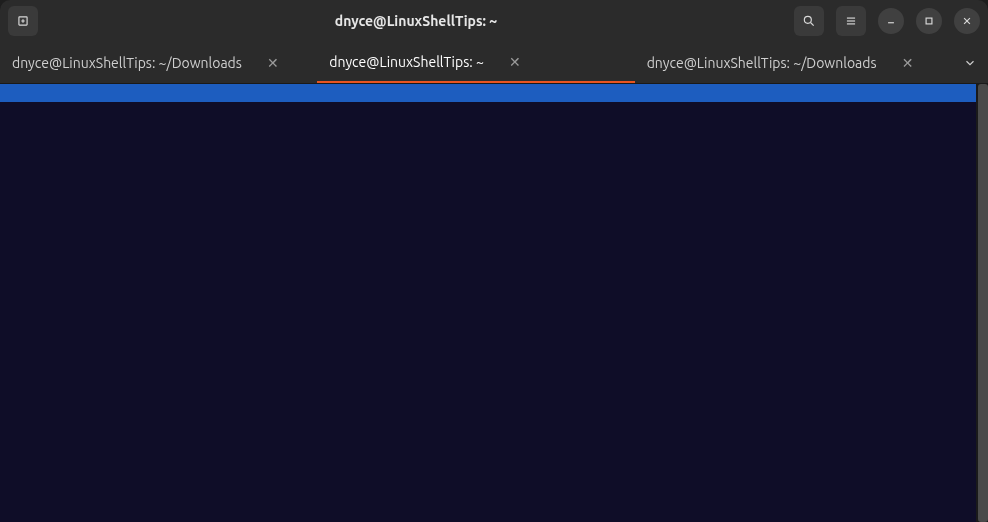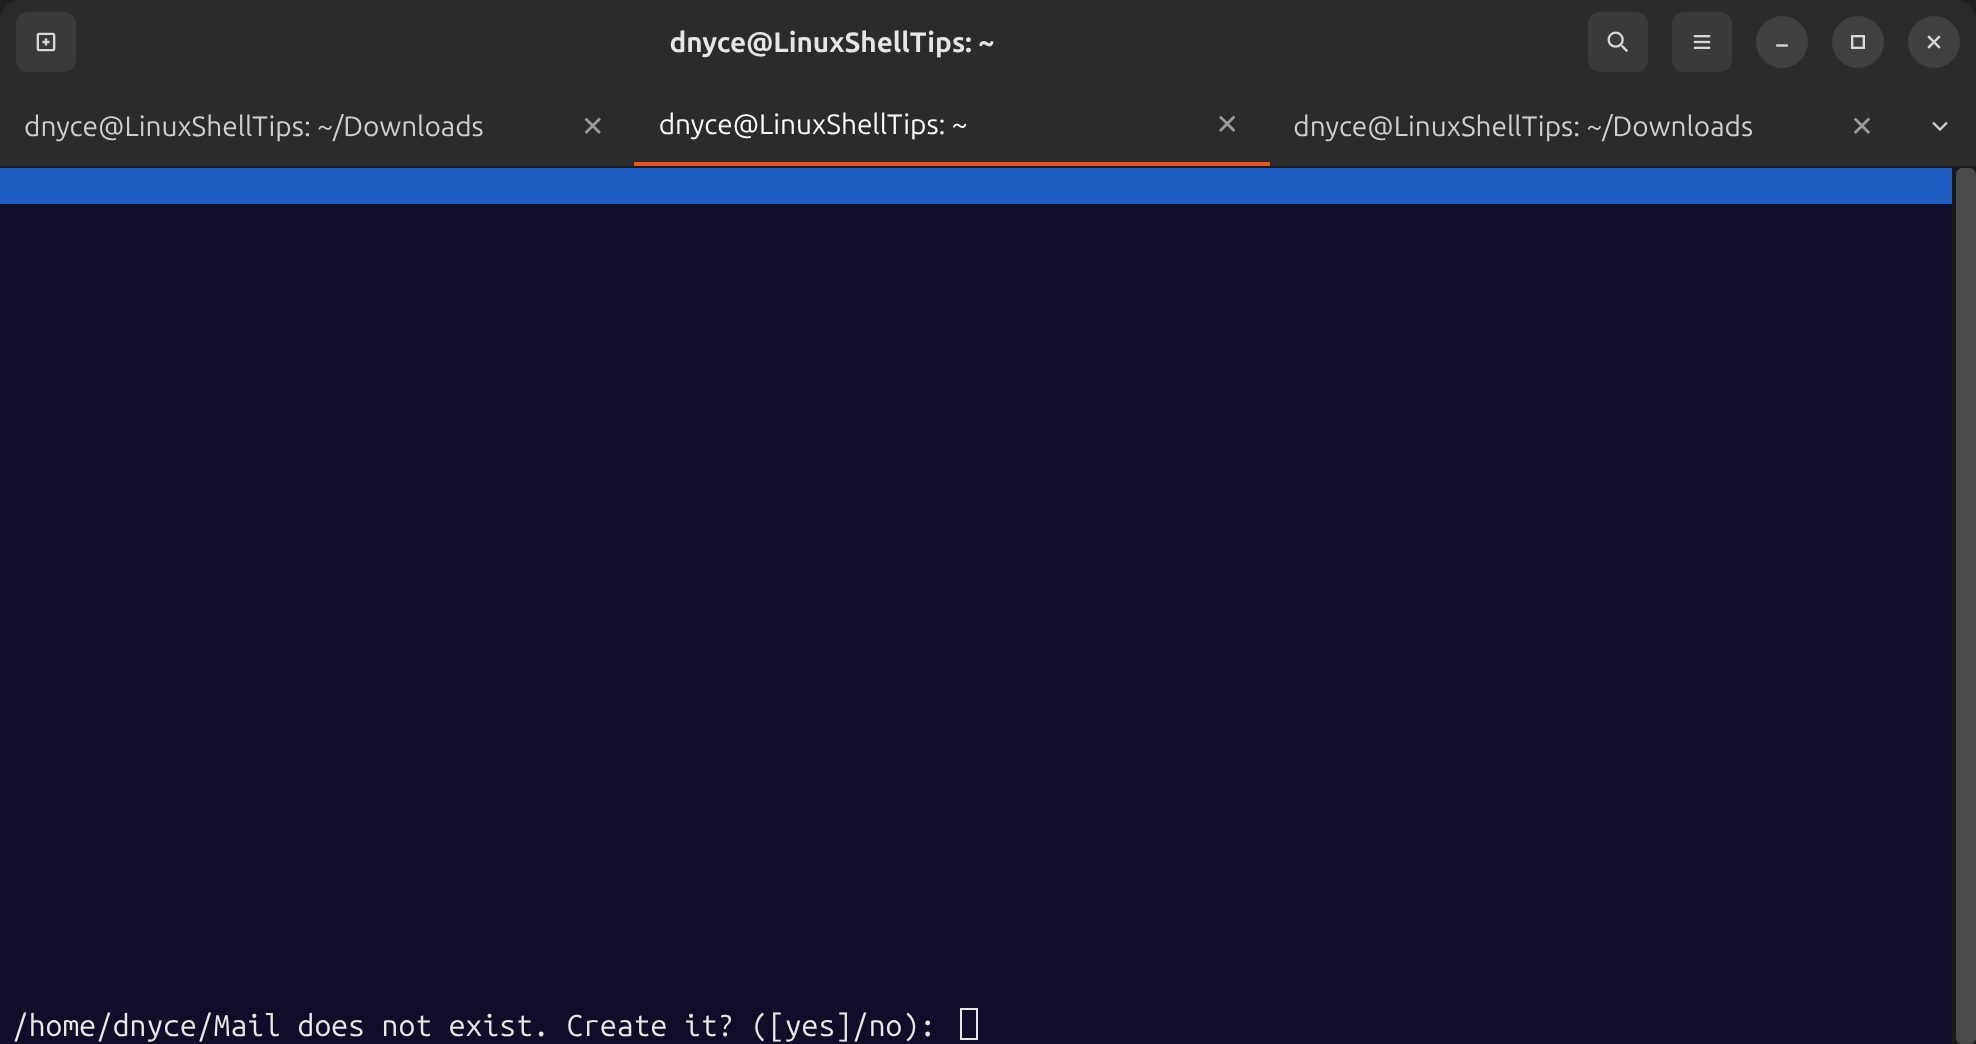--- a/index.html
+++ b/index.html
@@ -65,21 +65,21 @@
       height: 42px;
       background: #2b2b2b;
       display: flex;
       align-items: stretch;
       border-bottom: 1px solid #1a1a1a;
     }
     .tab {
       flex: 1;
       display: flex;
       align-items: center;
-      justify-content: space-between;
+      justify-content: flex-start;
       gap: 22px;
       color: #cfcfcf;
       font-size: 14px;
       cursor: pointer;
       position: relative;
       padding: 0 12px;
     }
     .tab.active {
       color: #ffffff;
       border-bottom: 2px solid #e95420;
@@ -225,21 +225,17 @@
   <div class="tab-dropdown">
     <svg viewBox="0 0 24 24">
         <polyline points="6 9 12 15 18 9"></polyline>
       </svg>
   </div>
 </div>
 
 <div class="terminal-wrap">
   <div class="terminal">
     <div class="blue-bar"></div>
-    <div class="prompt-line">
-      <span>/home/dnyce/Mail does not exist. Create it? ([yes]/no): </span>
-      <span class="cursor-block"></span>
-    </div>
   </div>
   <div class="scrollbar">
     <div class="scrollbar-thumb"></div>
   </div>
 </div>
 
 </body></html>

